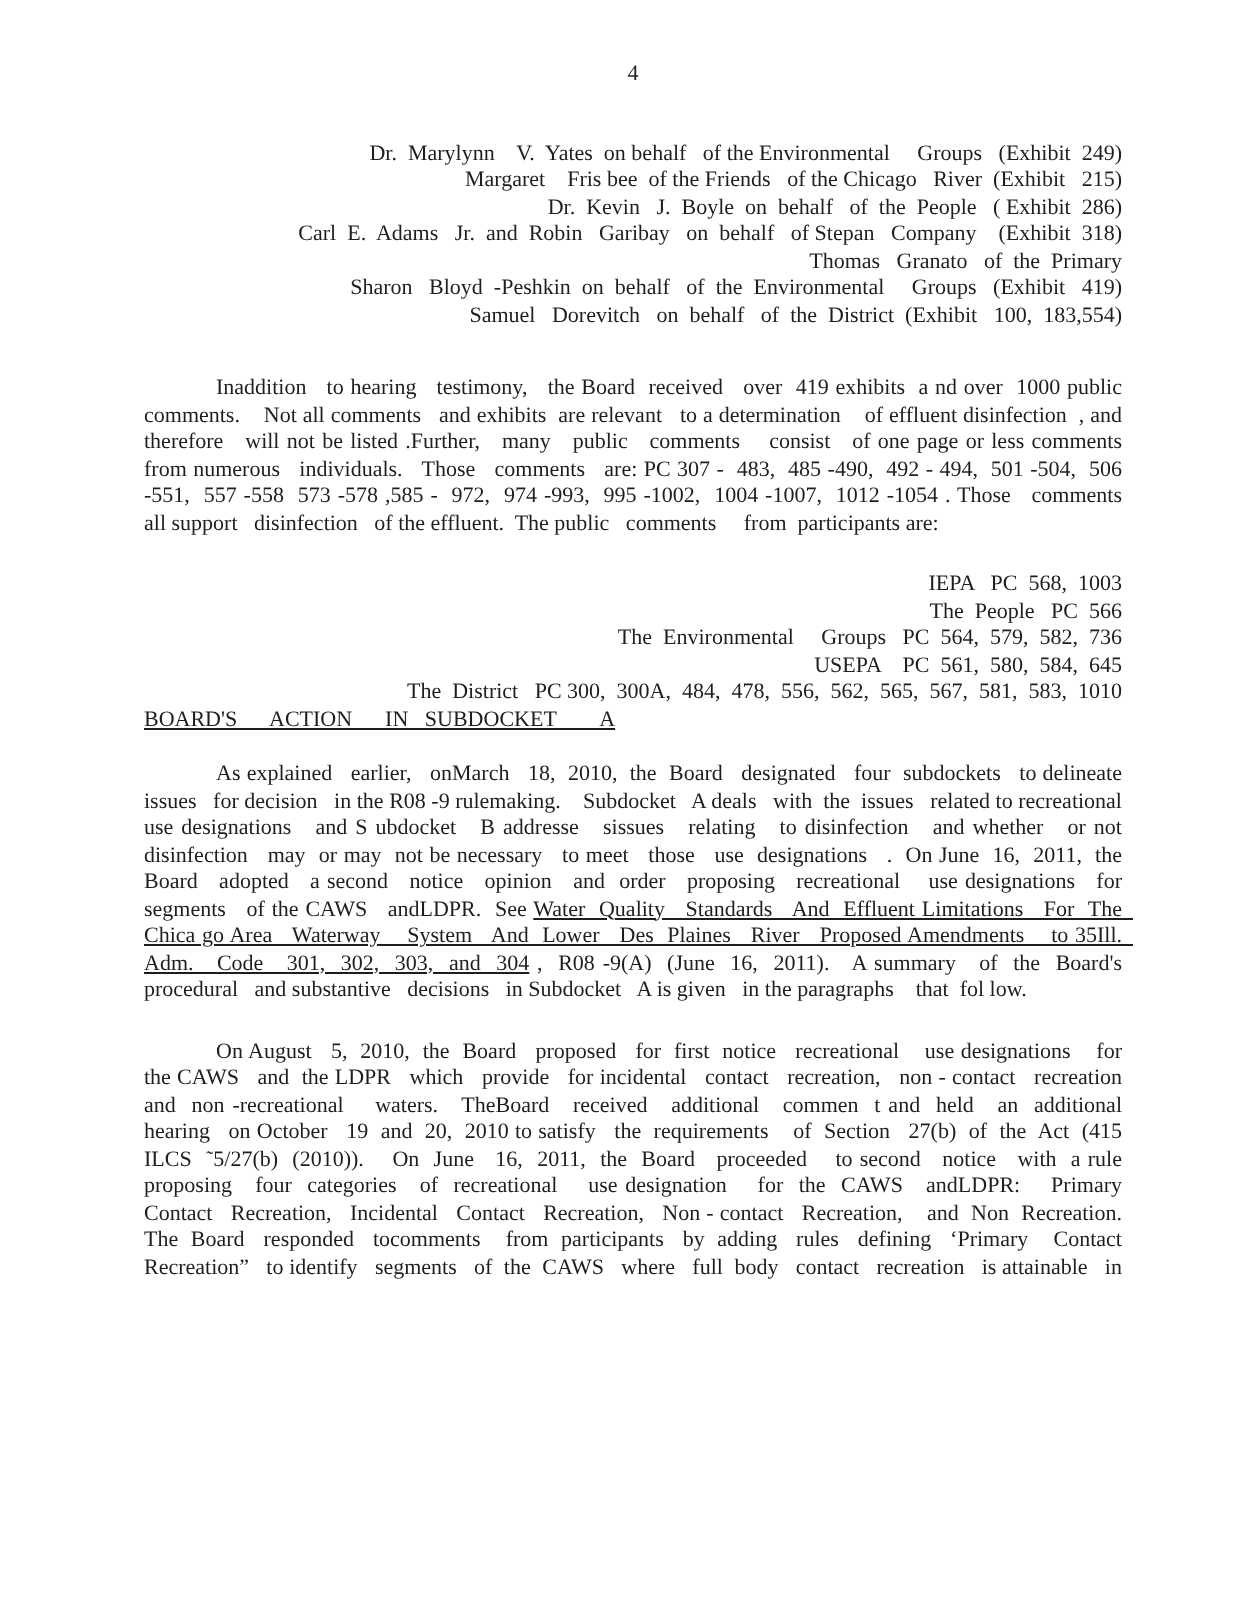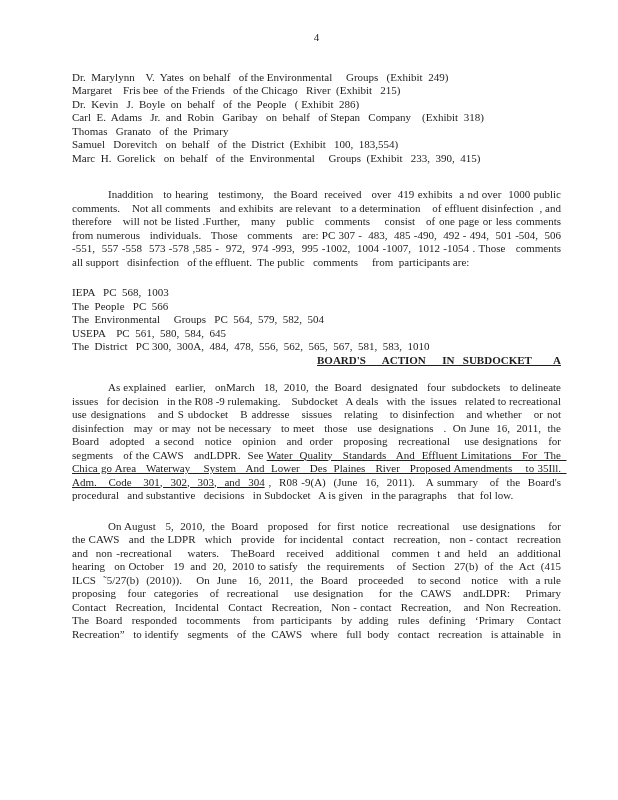--- a/index.html
+++ b/index.html
@@ -10,65 +10,65 @@
     box-sizing: border-box;
     background: #ffffff;
     padding: 31px 57px 0 72px;
     font-family: "Liberation Serif", "DejaVu Serif", serif;
     font-size: 11px;
     line-height: 13.5px;
     color: #1e1e1e;
     overflow: hidden;
   }
   .page-number { text-align: center; margin: 0 0 26px 0; }
-  .list .line { white-space: pre-wrap; }
+  .list .line { white-space: pre-wrap; text-align: right; }
   .participants { margin-bottom: 23px; }
   .pc-list { }
   .para {
     margin: 0;
     text-align: justify;
     white-space: pre-wrap;
     text-indent: 36px;
   }
   .para-intro { margin-bottom: 17px; }
   .para-subdocket { margin-bottom: 17px; }
   .justify-last { text-align-last: justify; }
   .heading {
-    font-weight: bold;
-    text-align: right;
+    font-weight: normal;
+    text-align: left;
     text-decoration: underline;
     white-space: pre;
     margin: 0 0 14px 0;
   }
   .seg-italic { }
   .seg-underline { text-decoration: underline; }
 </style>
 </head>
 <body>
 
 <div class="page">
 
   <div class="page-number">4</div>
 
   <div class="list participants">
       <div class="line">Dr.  Marylynn    V.  Yates  on behalf   of the Environmental     Groups   (Exhibit  249)</div>
       <div class="line">Margaret    Fris bee  of the Friends   of the Chicago   River  (Exhibit   215)</div>
       <div class="line">Dr.  Kevin   J.  Boyle  on  behalf   of  the  People   ( Exhibit  286)</div>
       <div class="line">Carl  E.  Adams   Jr.  and  Robin   Garibay   on  behalf   of Stepan   Company    (Exhibit  318)</div>
       <div class="line">Thomas   Granato   of  the  Primary</div>
+      <div class="line">Sharon   Bloyd  -Peshkin  on  behalf   of  the  Environmental     Groups   (Exhibit   419)</div>
       <div class="line">Samuel   Dorevitch   on  behalf   of  the  District  (Exhibit   100,  183,554)</div>
-      <div class="line">Marc  H.  Gorelick   on  behalf   of  the  Environmental     Groups  (Exhibit   233,  390,  415)</div>
     </div>
 
   <p class="para para-intro">Inaddition   to hearing   testimony,   the Board  received   over  419 exhibits  a nd over  1000 public  comments.    Not all comments   and exhibits  are relevant   to a determination    of effluent disinfection  , and therefore   will not be listed .Further,   many   public   comments    consist   of one page or less comments   from numerous   individuals.   Those   comments   are: PC 307 -  483,  485 -490,  492 - 494,  501 -504,  506 -551,  557 -558  573 -578 ,585 -  972,  974 -993,  995 -1002,  1004 -1007,  1012 -1054 . Those   comments    all support   disinfection   of the effluent.  The public   comments     from  participants are:</p>
 
   <div class="list pc-list">
       <div class="line">IEPA   PC  568,  1003</div>
       <div class="line">The  People   PC  566</div>
-      <div class="line">The  Environmental     Groups   PC  564,  579,  582,  504</div>
+      <div class="line">The  Environmental     Groups   PC  564,  579,  582,  736</div>
       <div class="line">USEPA    PC  561,  580,  584,  645</div>
       <div class="line">The  District   PC 300,  300A,  484,  478,  556,  562,  565,  567,  581,  583,  1010</div>
     </div>
 
   <div class="heading">BOARD'S      ACTION      IN   SUBDOCKET        A</div>
 
   <p class="para para-subdocket"><span class="seg-normal">As explained   earlier,   onMarch   18,  2010,  the  Board   designated   four  subdockets   to delineate   issues   for decision   in the R08 -9 rulemaking.    Subdocket   A deals   with  the  issues   related to recreational   use designations   and S ubdocket   B addresse   sissues   relating   to disinfection   and whether   or not disinfection   may  or may  not be necessary   to meet   those   use  designations   .  On June  16,  2011,  the  Board   adopted   a second   notice   opinion   and  order   proposing   recreational    use designations   for segments   of the CAWS   andLDPR.  </span><span class="seg-italic">See</span><span class="seg-normal"> </span><span class="seg-underline">Water  Quality   Standards   And  Effluent Limitations   For  The  Chica go Area   Waterway    System   And  Lower   Des  Plaines   River   Proposed Amendments    to 35Ill.  Adm.   Code   301,  302,  303,  and  304</span><span class="seg-normal"> ,  R08 -9(A)  (June  16,  2011).   A summary   of  the  Board's   procedural   and substantive   decisions   in Subdocket   A is given   in the paragraphs    that  fol low.</span></p>
 
   <p class="para justify-last">On August   5,  2010,  the  Board   proposed   for  first  notice   recreational    use designations    for the CAWS   and  the LDPR   which   provide   for incidental   contact   recreation,   non - contact   recreation and  non -recreational    waters.   TheBoard   received   additional   commen  t and  held   an  additional hearing   on October   19  and  20,  2010 to satisfy   the  requirements    of  Section   27(b)  of  the  Act  (415 ILCS  ˜5/27(b)  (2010)).    On  June   16,  2011,  the  Board   proceeded    to second   notice   with  a rule proposing   four  categories   of  recreational    use designation    for  the  CAWS   andLDPR:    Primary Contact   Recreation,   Incidental   Contact   Recreation,   Non - contact   Recreation,    and  Non  Recreation. The  Board   responded   tocomments    from  participants   by  adding   rules   defining   ‘Primary    Contact Recreation”   to identify   segments   of  the  CAWS   where   full  body   contact   recreation   is attainable   in</p>
 

